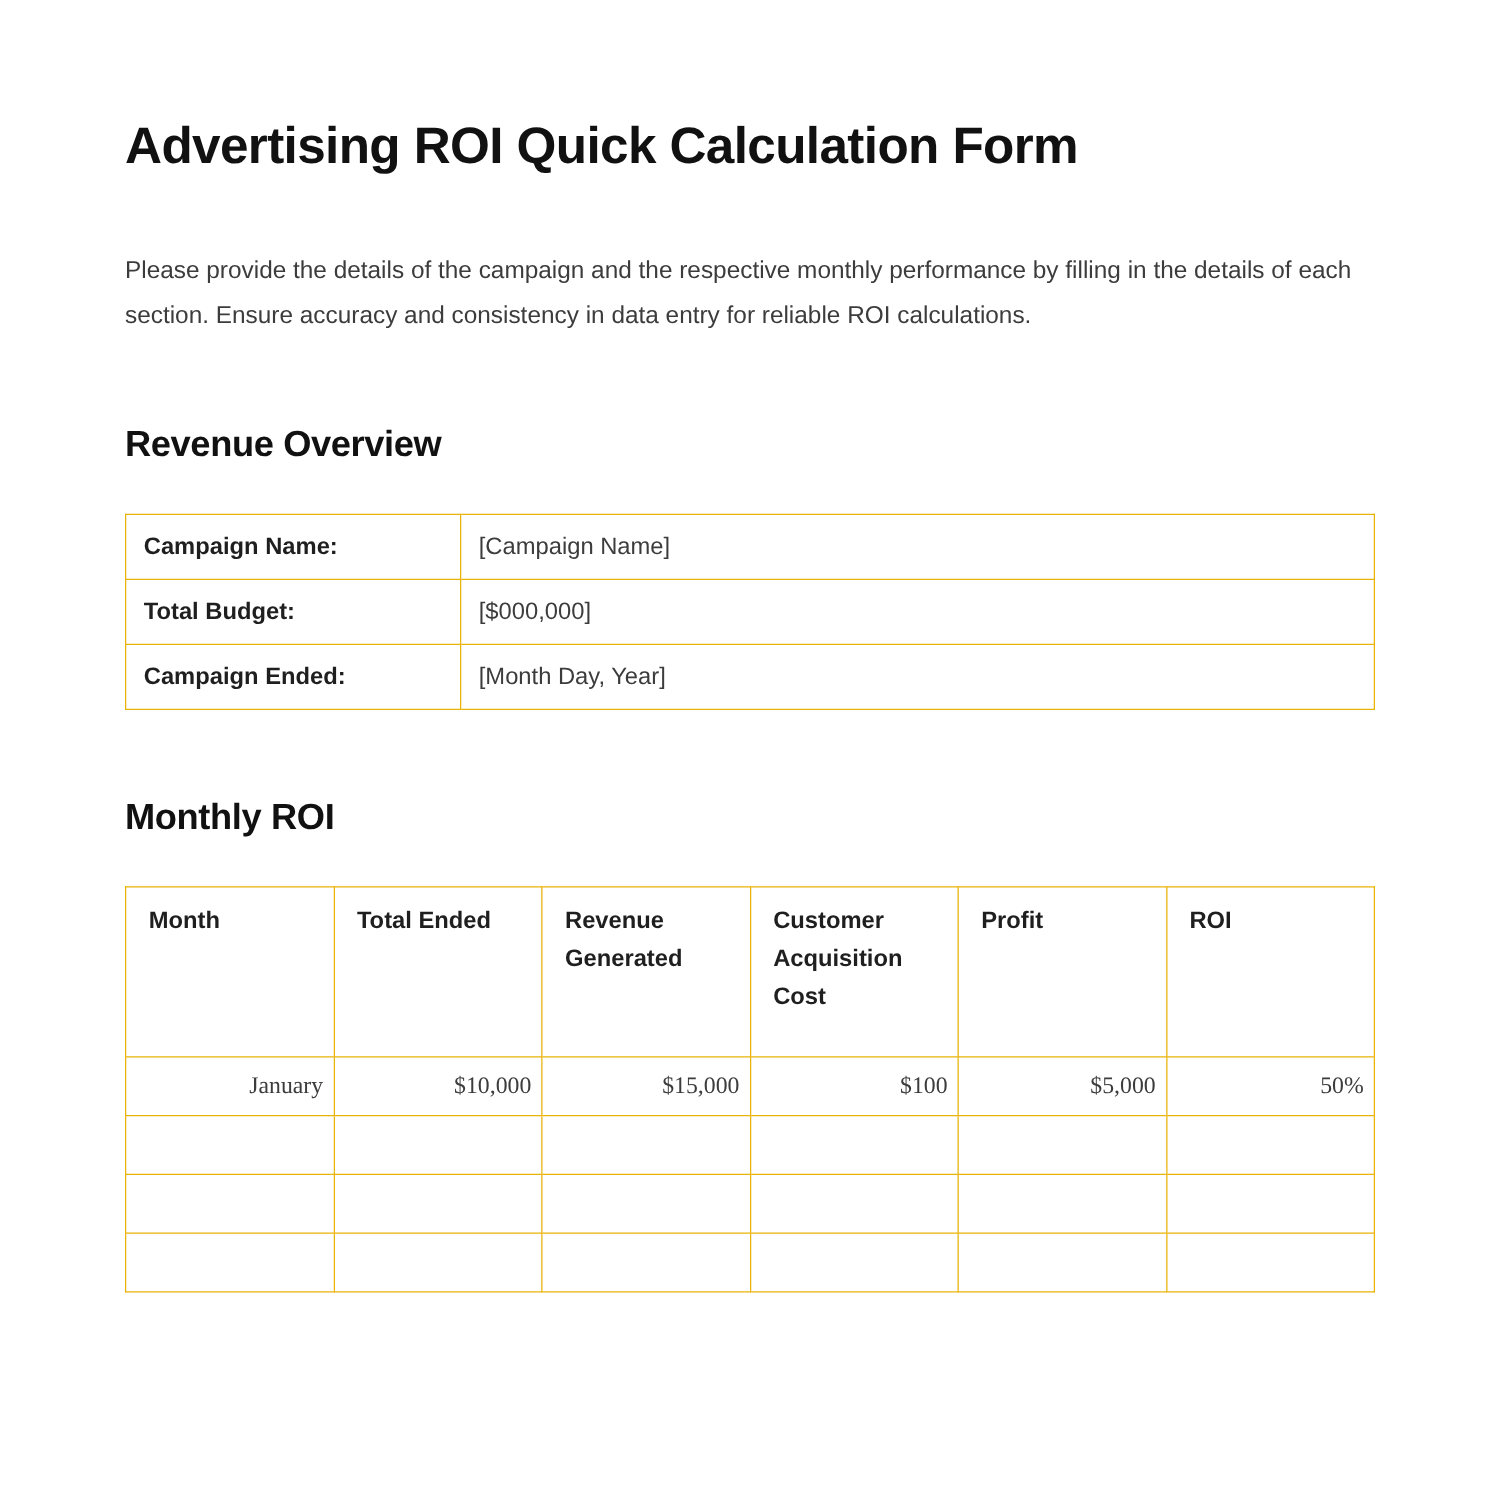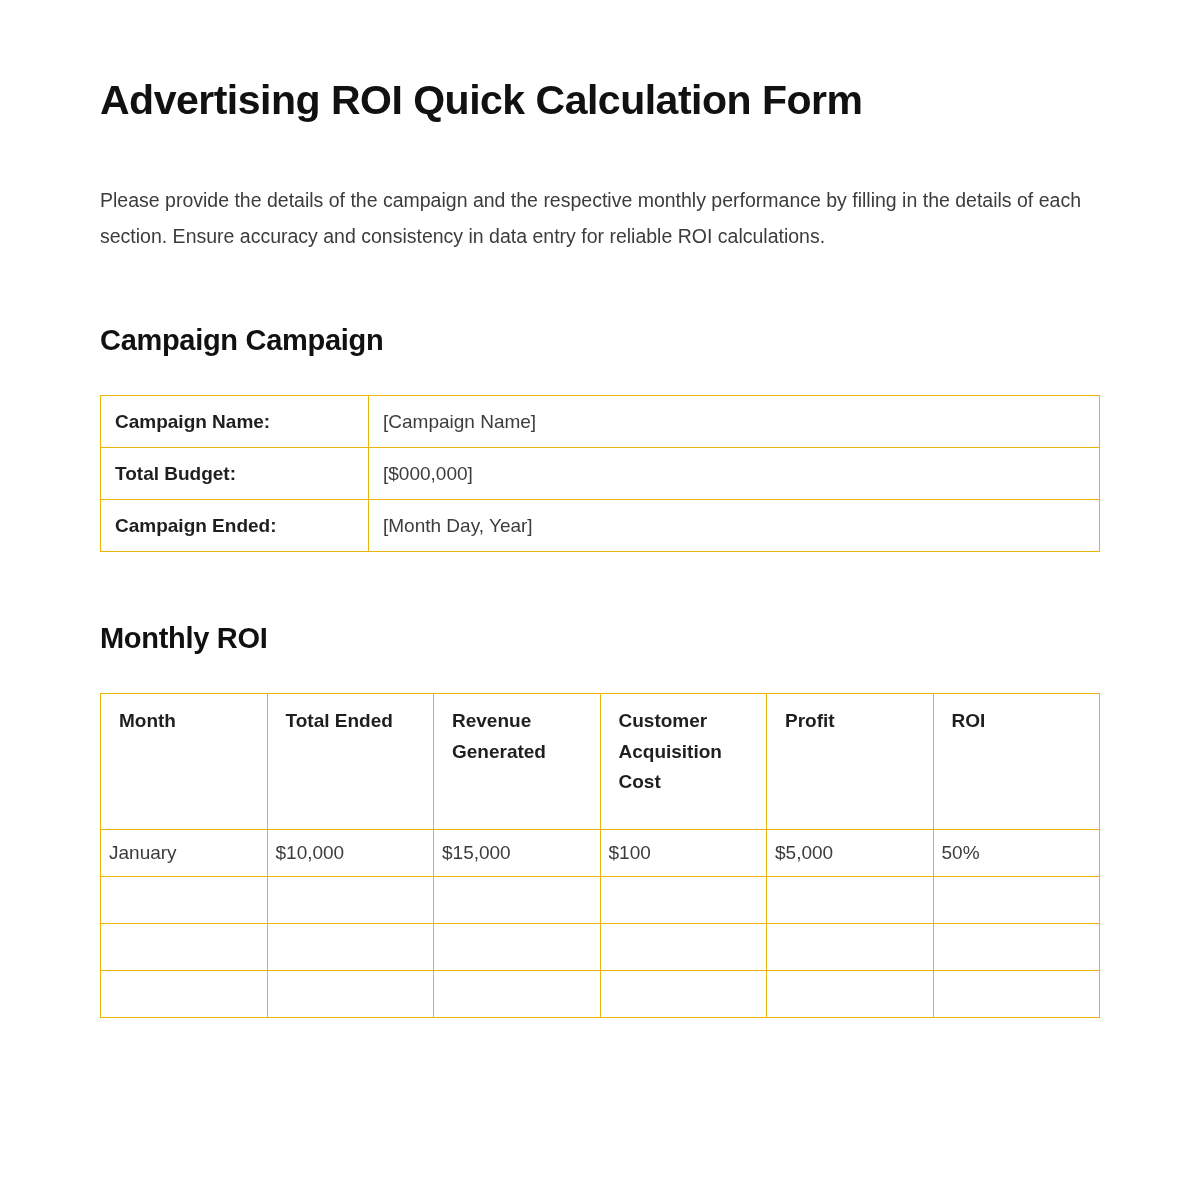--- a/index.html
+++ b/index.html
@@ -7,21 +7,21 @@
   body {
     width: 1200px;
     height: 1200px;
     overflow: hidden;
     background: #ffffff;
     font-family: "Liberation Sans", "DejaVu Sans", sans-serif;
     color: #1a1a1a;
   }
   .page {
     width: 1000px;
-    margin: 0 auto;
+    margin: 16px auto;
     padding-top: 76px;
   }
   h1.doc-title {
     font-size: 41px;
     font-weight: 800;
     color: #111111;
     letter-spacing: -0.5px;
     margin: 0 0 58px 0;
     line-height: 1.2;
   }
@@ -67,36 +67,37 @@
   .roi-table th {
     font-weight: 700;
     color: #1f1f1f;
     text-align: left;
     vertical-align: top;
     padding: 12px 18px;
     line-height: 1.6;
     height: 136px;
   }
   .roi-table td {
-    text-align: left;
+    text-align: right;
     vertical-align: middle;
     padding: 10px 8px;
     height: 47px;
+    font-family: Liberation Serif, serif;
   }
 </style>
 </head>
 <body>
 
 <div class="page">
 
   <h1 class="doc-title">Advertising ROI Quick Calculation Form</h1>
 
   <p class="intro">Please provide the details of the campaign and the respective monthly  performance by filling in the details of each section. Ensure accuracy and consistency in data entry for reliable ROI calculations.</p>
 
-  <h2 class="section-heading">Campaign Campaign</h2>
+  <h2 class="section-heading">Revenue Overview</h2>
 
   <table class="overview-table">
     <colgroup>
       <col class="label-col">
       <col>
     </colgroup>
     <tbody>
       <tr>
         <td class="field-label">Campaign Name:</td>
         <td class="field-value">[Campaign Name]</td>

